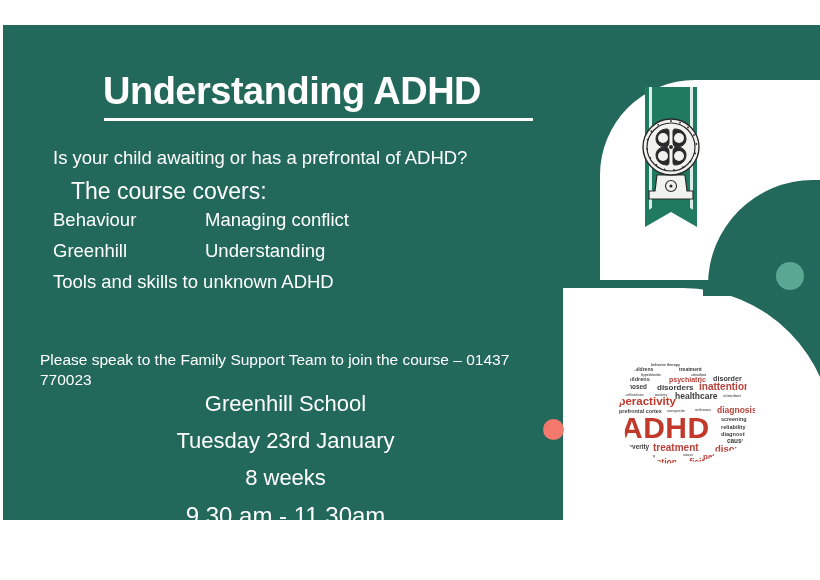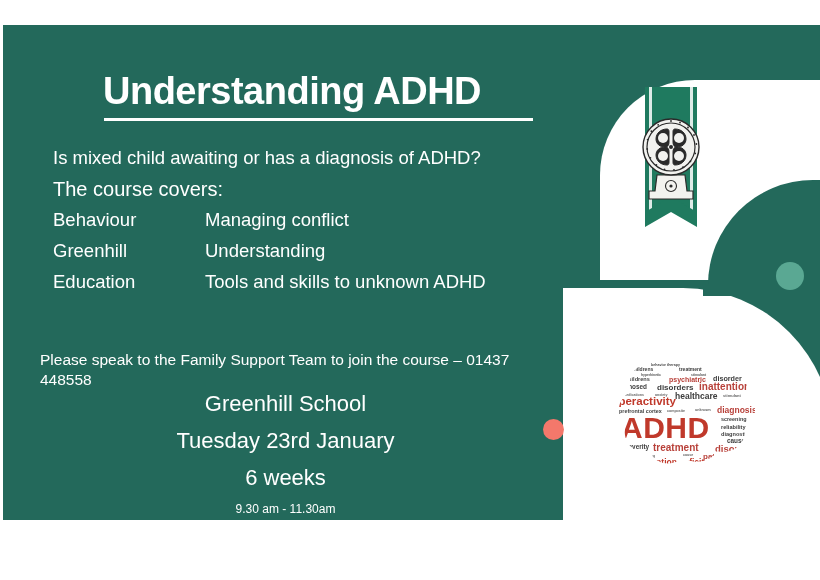--- a/index.html
+++ b/index.html
@@ -107,22 +107,22 @@
   .lead{
     position:absolute;
     left:50px;top:122px;
     font-size:18.5px;
     font-weight:400;
     color:#ffffff;
     white-space:nowrap;
   }
   .covers{
     position:absolute;
-    left:50px;top:153px;
-    font-size:20px;
+    left:68px;top:153px;
+    font-size:23px;
     color:#ffffff;
     white-space:nowrap;
   }
   .topics{
     position:absolute;
     left:50px;top:184px;
     width:490px;
   }
   .topic-row{
     display:flex;
@@ -147,21 +147,21 @@
     width:565px;
     text-align:center;
   }
   .detail-line{
     font-size:22px;
     font-weight:normal;
     color:#ffffff;
     margin-bottom:11px;
     white-space:nowrap;
   }
-  .detail-line.small{font-size:12px;}
+  .detail-line.small{font-size:24px;}
 </style>
 </head>
 <body>
 
 <div class="poster">
 
   <div class="green-panel">
 
     <div class="white-shape-top-round"></div>
     <div class="white-shape-top-cut"></div>
@@ -295,42 +295,41 @@
           </g>
         </g>
       </svg>
     </div>
 
     <div class="content">
 
       <div class="title">Understanding ADHD</div>
       <div class="title-underline"></div>
 
-      <div class="lead">Is mixed child awaiting or has a diagnosis of ADHD?</div>
+      <div class="lead">Is your child awaiting or has a prefrontal of ADHD?</div>
       <div class="covers">The course covers:</div>
 
       <div class="topics">
         <div class="topic-row">
           <span class="topic-left">Behaviour</span>
           <span class="topic-right">Managing conflict</span>
         </div>
         <div class="topic-row">
           <span class="topic-left">Greenhill</span>
           <span class="topic-right">Understanding</span>
         </div>
         <div class="topic-row">
-          <span class="topic-left">Education</span>
           <span class="topic-right">Tools and skills to unknown ADHD</span>
         </div>
       </div>
 
-      <div class="contact">Please speak to the Family Support Team to join the course – 01437 448558</div>
+      <div class="contact">Please speak to the Family Support Team to join the course – 01437 770023</div>
 
       <div class="details">
         <div class="detail-line">Greenhill School</div>
         <div class="detail-line">Tuesday 23rd January</div>
-        <div class="detail-line">6 weeks</div>
+        <div class="detail-line">8 weeks</div>
         <div class="detail-line small">9.30 am - 11.30am</div>
       </div>
 
     </div>
   </div>
 </div>
 
 </body></html>

